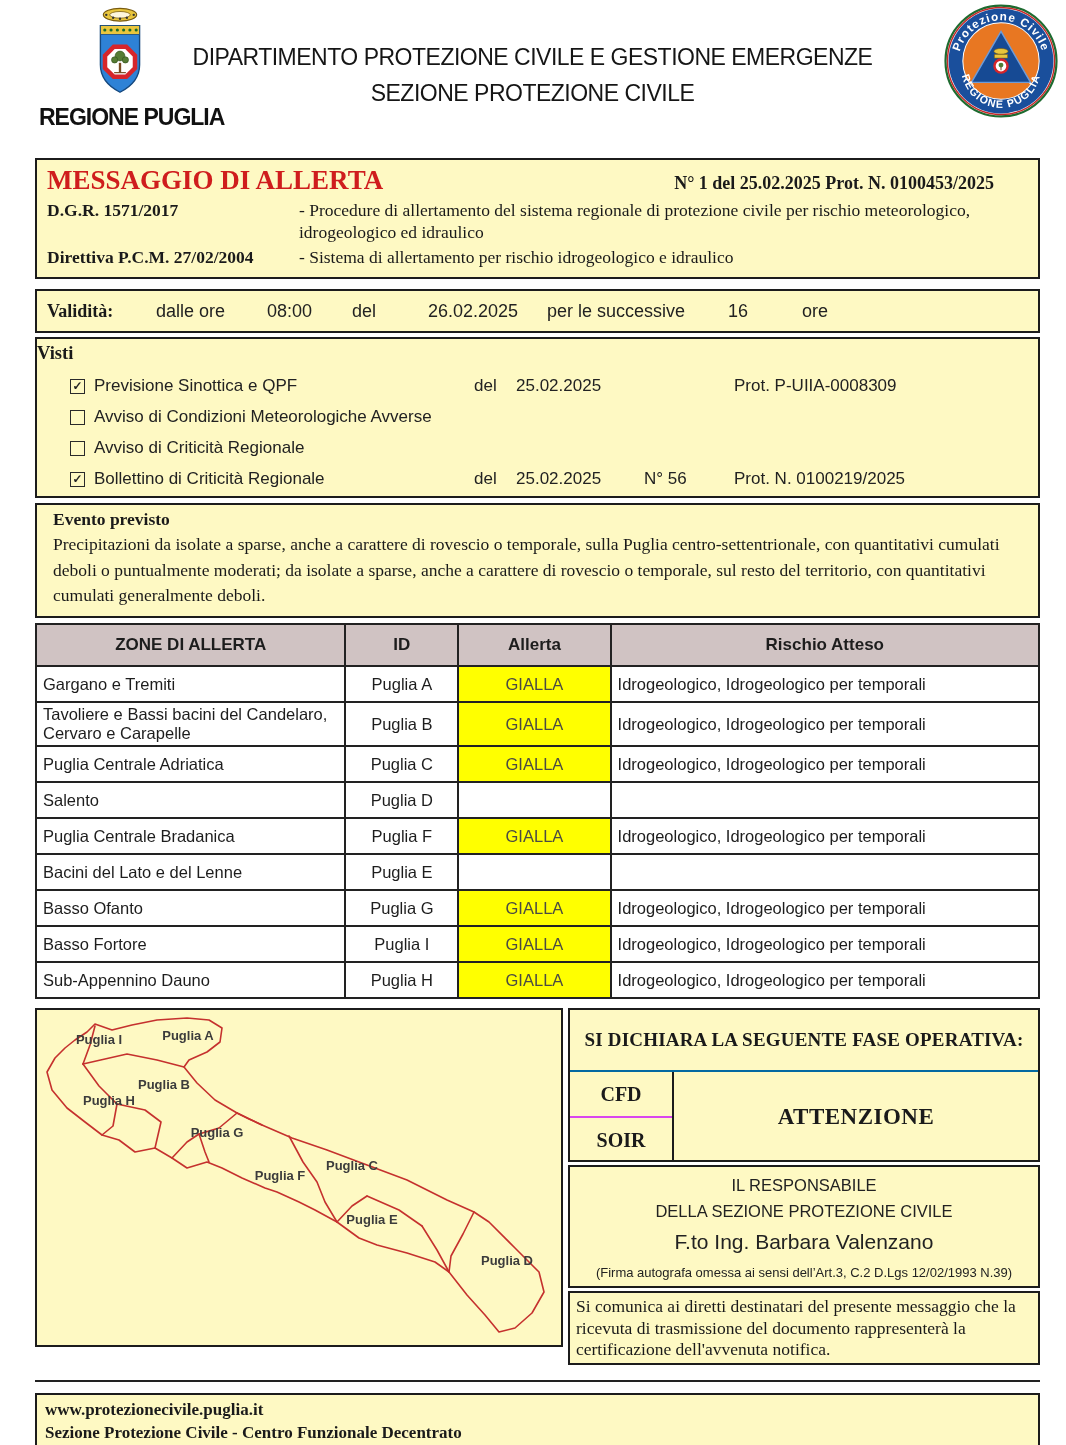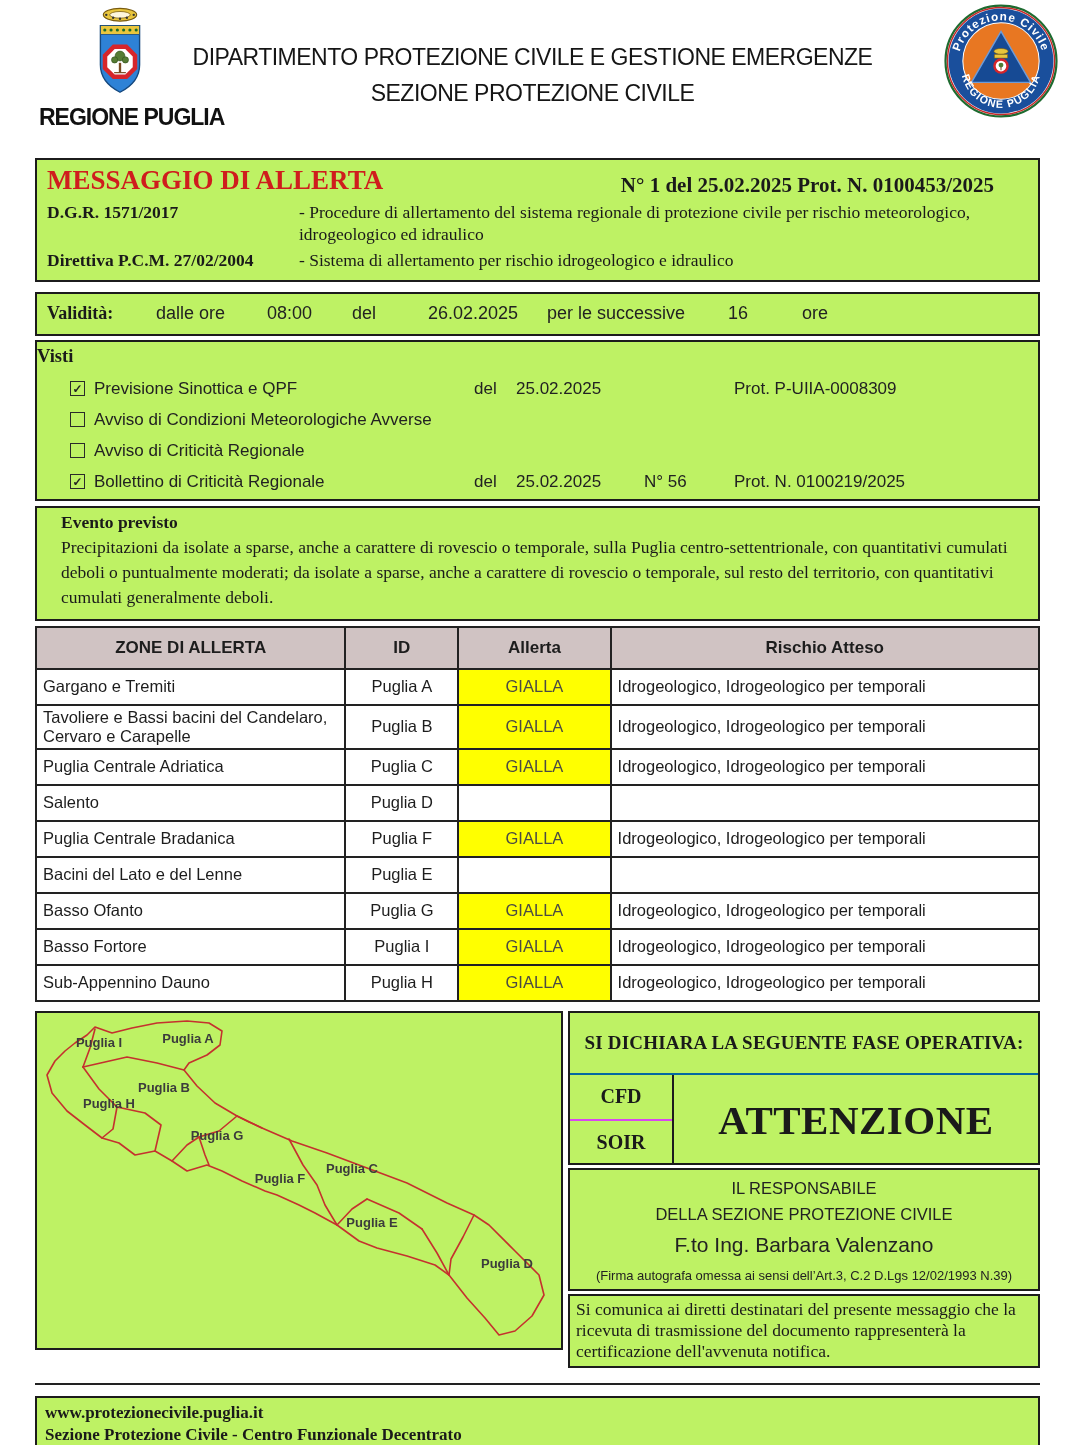--- a/index.html
+++ b/index.html
@@ -1,55 +1,55 @@
 <!DOCTYPE html>
 <html style="--accent-red: #cf1d1d; --table-header-bg: #d0c3c3; --alert-yellow: #ffff00; --alert-text: #4b4b44;"><head>
 <meta charset="utf-8">
 <style>
   html,body{margin:0;padding:0;background:#fff;}
   body{width:1066px;height:1445px;overflow:hidden;color:#1a1a1a;
        font-family:"Liberation Serif",serif;}
   .page{width:1005px;margin-left:35px;}
-  .box{border:2px solid #1c1c1c;box-sizing:border-box;background:#bef264;}
+  .box{border:2px solid #1c1c1c;box-sizing:border-box;background:#fef9c3;}
 
   
   .header{position:relative;height:148px;}
   .crest{position:absolute;left:55px;top:6px;width:60px;height:98px;}
   .org-name{position:absolute;left:4px;top:104px;width:190px;
     font-family:"Liberation Sans",sans-serif;font-weight:bold;font-size:23px;
     letter-spacing:-1px;color:#111;}
   .doc-title{position:absolute;left:120px;right:130px;top:40px;text-align:center;
     font-family:"Liberation Sans",sans-serif;font-size:23px;letter-spacing:-0.5px;
     line-height:1.55;color:#151515;}
   .pc-logo{position:absolute;right:-18px;top:4px;width:114px;height:114px;}
 
   
   .box-alert{margin-top:10px;padding:6px 10px 8px 10px;min-height:110px;}
   .alert-title-row{display:flex;justify-content:space-between;align-items:flex-start;padding-right:34px;}
   .alert-title{color:var(--accent-red,#cf1d1d);font-weight:bold;font-size:27px;line-height:1.1;}
-  .alert-number{font-weight:bold;font-size:21px;padding-top:7px;}
+  .alert-number{font-weight:bold;font-size:18px;padding-top:7px;}
   .ref-row{display:grid;grid-template-columns:252px 1fr;font-size:17.5px;margin-top:4px;line-height:1.25;}
   .ref-label{font-weight:bold;}
 
   
   .box-validity{margin-top:10px;height:44px;display:flex;align-items:center;padding:0 10px;gap:9px;}
   .validity-label{font-weight:bold;font-size:18px;width:100px;}
   .validity-part{font-family:"Liberation Sans",sans-serif;font-size:18px;color:#222;}
 
   
   .box-visti{margin-top:4px;padding:4px 8px 8px 0;min-height:156px;}
   .visti-title{font-weight:bold;font-size:18.5px;}
   .visti-row{display:grid;grid-template-columns:24px 380px 42px 128px 90px 1fr;
     align-items:center;margin:12px 0 0 33px;
     font-family:"Liberation Sans",sans-serif;font-size:17px;color:#222;height:19px;}
   .cb{width:13px;height:13px;border:1.6px solid #2a2a2a;display:flex;align-items:center;
     justify-content:center;font-size:12px;font-weight:bold;line-height:1;color:#222;}
 
   
-  .box-event{margin-top:5px;padding:4px 8px 8px 24px;min-height:102px;}
+  .box-event{margin-top:5px;padding:4px 8px 8px 16px;min-height:102px;}
   .event-title{font-weight:bold;font-size:17.5px;}
   .event-text{font-size:17.5px;line-height:1.45;margin-top:2px;}
 
   
   .zone-table{margin-top:5px;border-collapse:collapse;width:1005px;
     font-family:"Liberation Sans",sans-serif;}
   .zone-table th,.zone-table td{border:2px solid #222;padding:2px 6px;}
   .zone-table th{background:var(--table-header-bg,#d0c3c3);font-size:17px;height:36px;color:#1d1d1d;}
   .zone-table td{font-size:16.5px;height:30px;color:#1d1d1d;}
   .col-zone{width:300px;} .col-id{width:100px;} .col-alert{width:140px;} .col-risk{width:421px;}
@@ -62,21 +62,21 @@
   .right-col{width:472px;flex:none;}
   .phase-box{height:154px;}
   .phase-title{height:60px;border-bottom:2px solid #0369a1;display:flex;align-items:center;
     justify-content:center;font-weight:bold;font-size:19px;letter-spacing:0.2px;}
   .phase-grid{display:flex;height:90px;}
   .phase-left{width:102px;border-right:2px solid #1c1c1c;display:flex;flex-direction:column;}
   .phase-cell{flex:1;display:flex;align-items:center;justify-content:center;
     font-weight:bold;font-size:20px;}
   .phase-cell.top{border-bottom:2px solid #d946ef;}
   .phase-value{flex:1;display:flex;align-items:center;justify-content:center;
-    font-weight:bold;font-size:41px;letter-spacing:0.5px;}
+    font-weight:bold;font-size:23px;letter-spacing:0.5px;}
   .sign-box{margin-top:3px;min-height:119px;text-align:center;padding:9px 4px 6px 4px;
     font-family:"Liberation Sans",sans-serif;}
   .sign-l1,.sign-l2{font-size:16.5px;color:#222;}
   .sign-l2{margin-top:7px;}
   .sign-l3{font-size:21px;margin-top:9px;color:#222;}
   .sign-l4{font-size:13px;margin-top:11px;color:#222;}
   .notice-box{margin-top:3px;min-height:60px;padding:3px 6px;font-size:17.5px;line-height:1.22;}
 
   
   .footer-rule{margin-top:15px;border-top:2px solid #222;width:1005px;}

